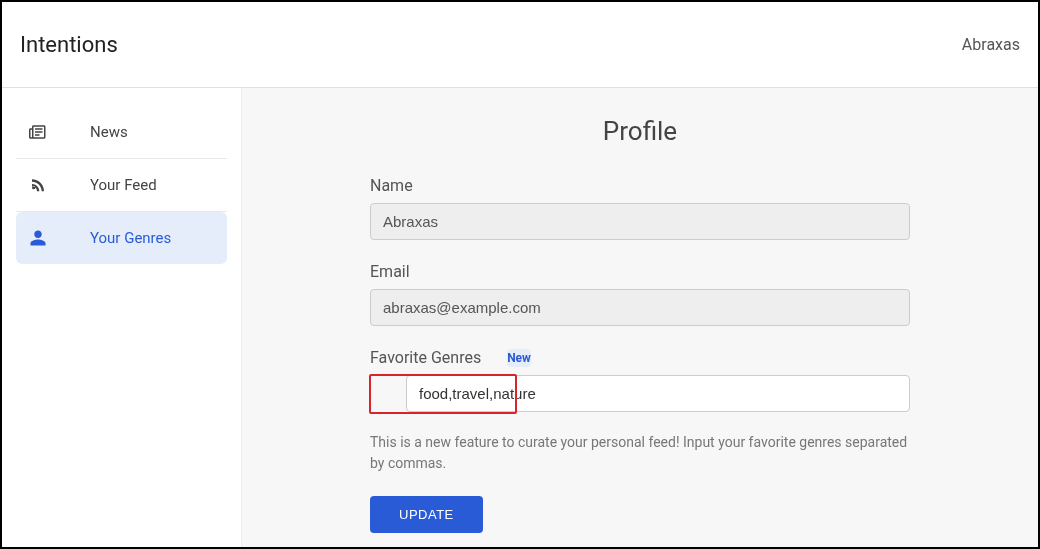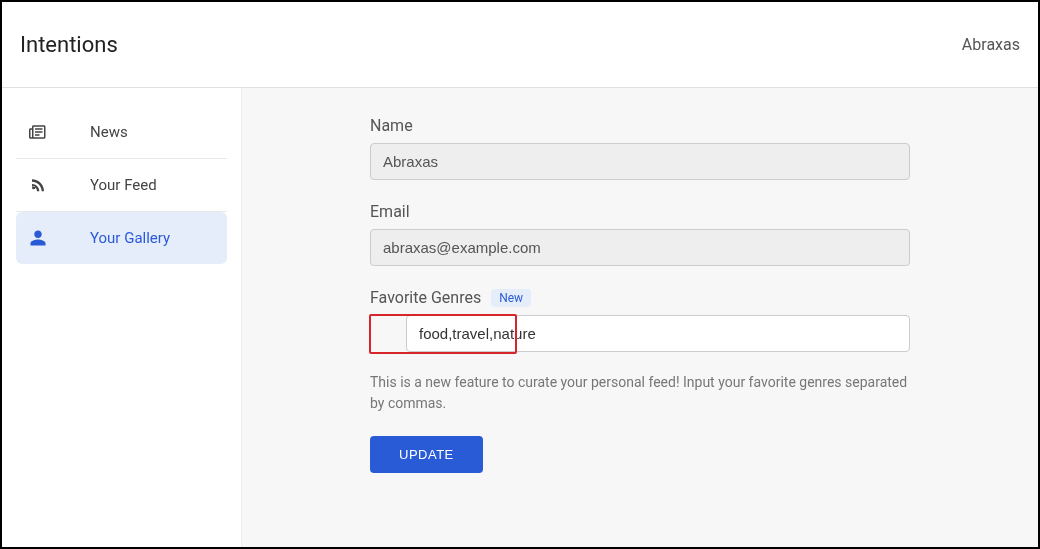--- a/index.html
+++ b/index.html
@@ -96,30 +96,30 @@
     }
     .form-label {
       display: block;
       font-size: 16px;
       color: #555;
       margin-bottom: 8px;
     }
     .form-label-row {
       display: flex;
       align-items: center;
-      gap: 10px;
+      gap: 26px;
       margin-bottom: 8px;
     }
     .badge {
       background: #e5edfa;
       color: #2a5bd7;
       font-size: 12px;
-      padding: 2px 8px;
+      padding: 2px 0;
       border-radius: 4px;
-      font-weight: 400;
+      font-weight: 700;
     }
     .form-input {
       width: 100%;
       padding: 9px 12px;
       font-size: 15px;
       border: 1px solid #ccc;
       border-radius: 4px;
       color: #333;
     }
     .form-input[readonly] {
@@ -187,26 +187,27 @@
       </span>
       <span>Your Feed</span>
     </div>
 
     <div class="sidebar-item active">
       <span class="icon">
         <svg viewBox="0 0 24 24">
             <path d="M12 12c2.76 0 5-2.24 5-5s-2.24-5-5-5-5 2.24-5 5 2.24 5 5 5zm0 2c-3.33 0-10 1.67-10 5v3h20v-3c0-3.33-6.67-5-10-5z"></path>
           </svg>
       </span>
-      <span>Your Gallery</span>
+      <span>Your Genres</span>
     </div>
 
   </div>
 
   <div class="main">
+    <h1 class="page-title">Profile</h1>
 
     <div class="form">
 
       <div class="form-group">
         <label class="form-label">Name</label>
         <input class="form-input" readonly="" value="Abraxas" style="">
       </div>
 
       <div class="form-group">
         <label class="form-label">Email</label>

